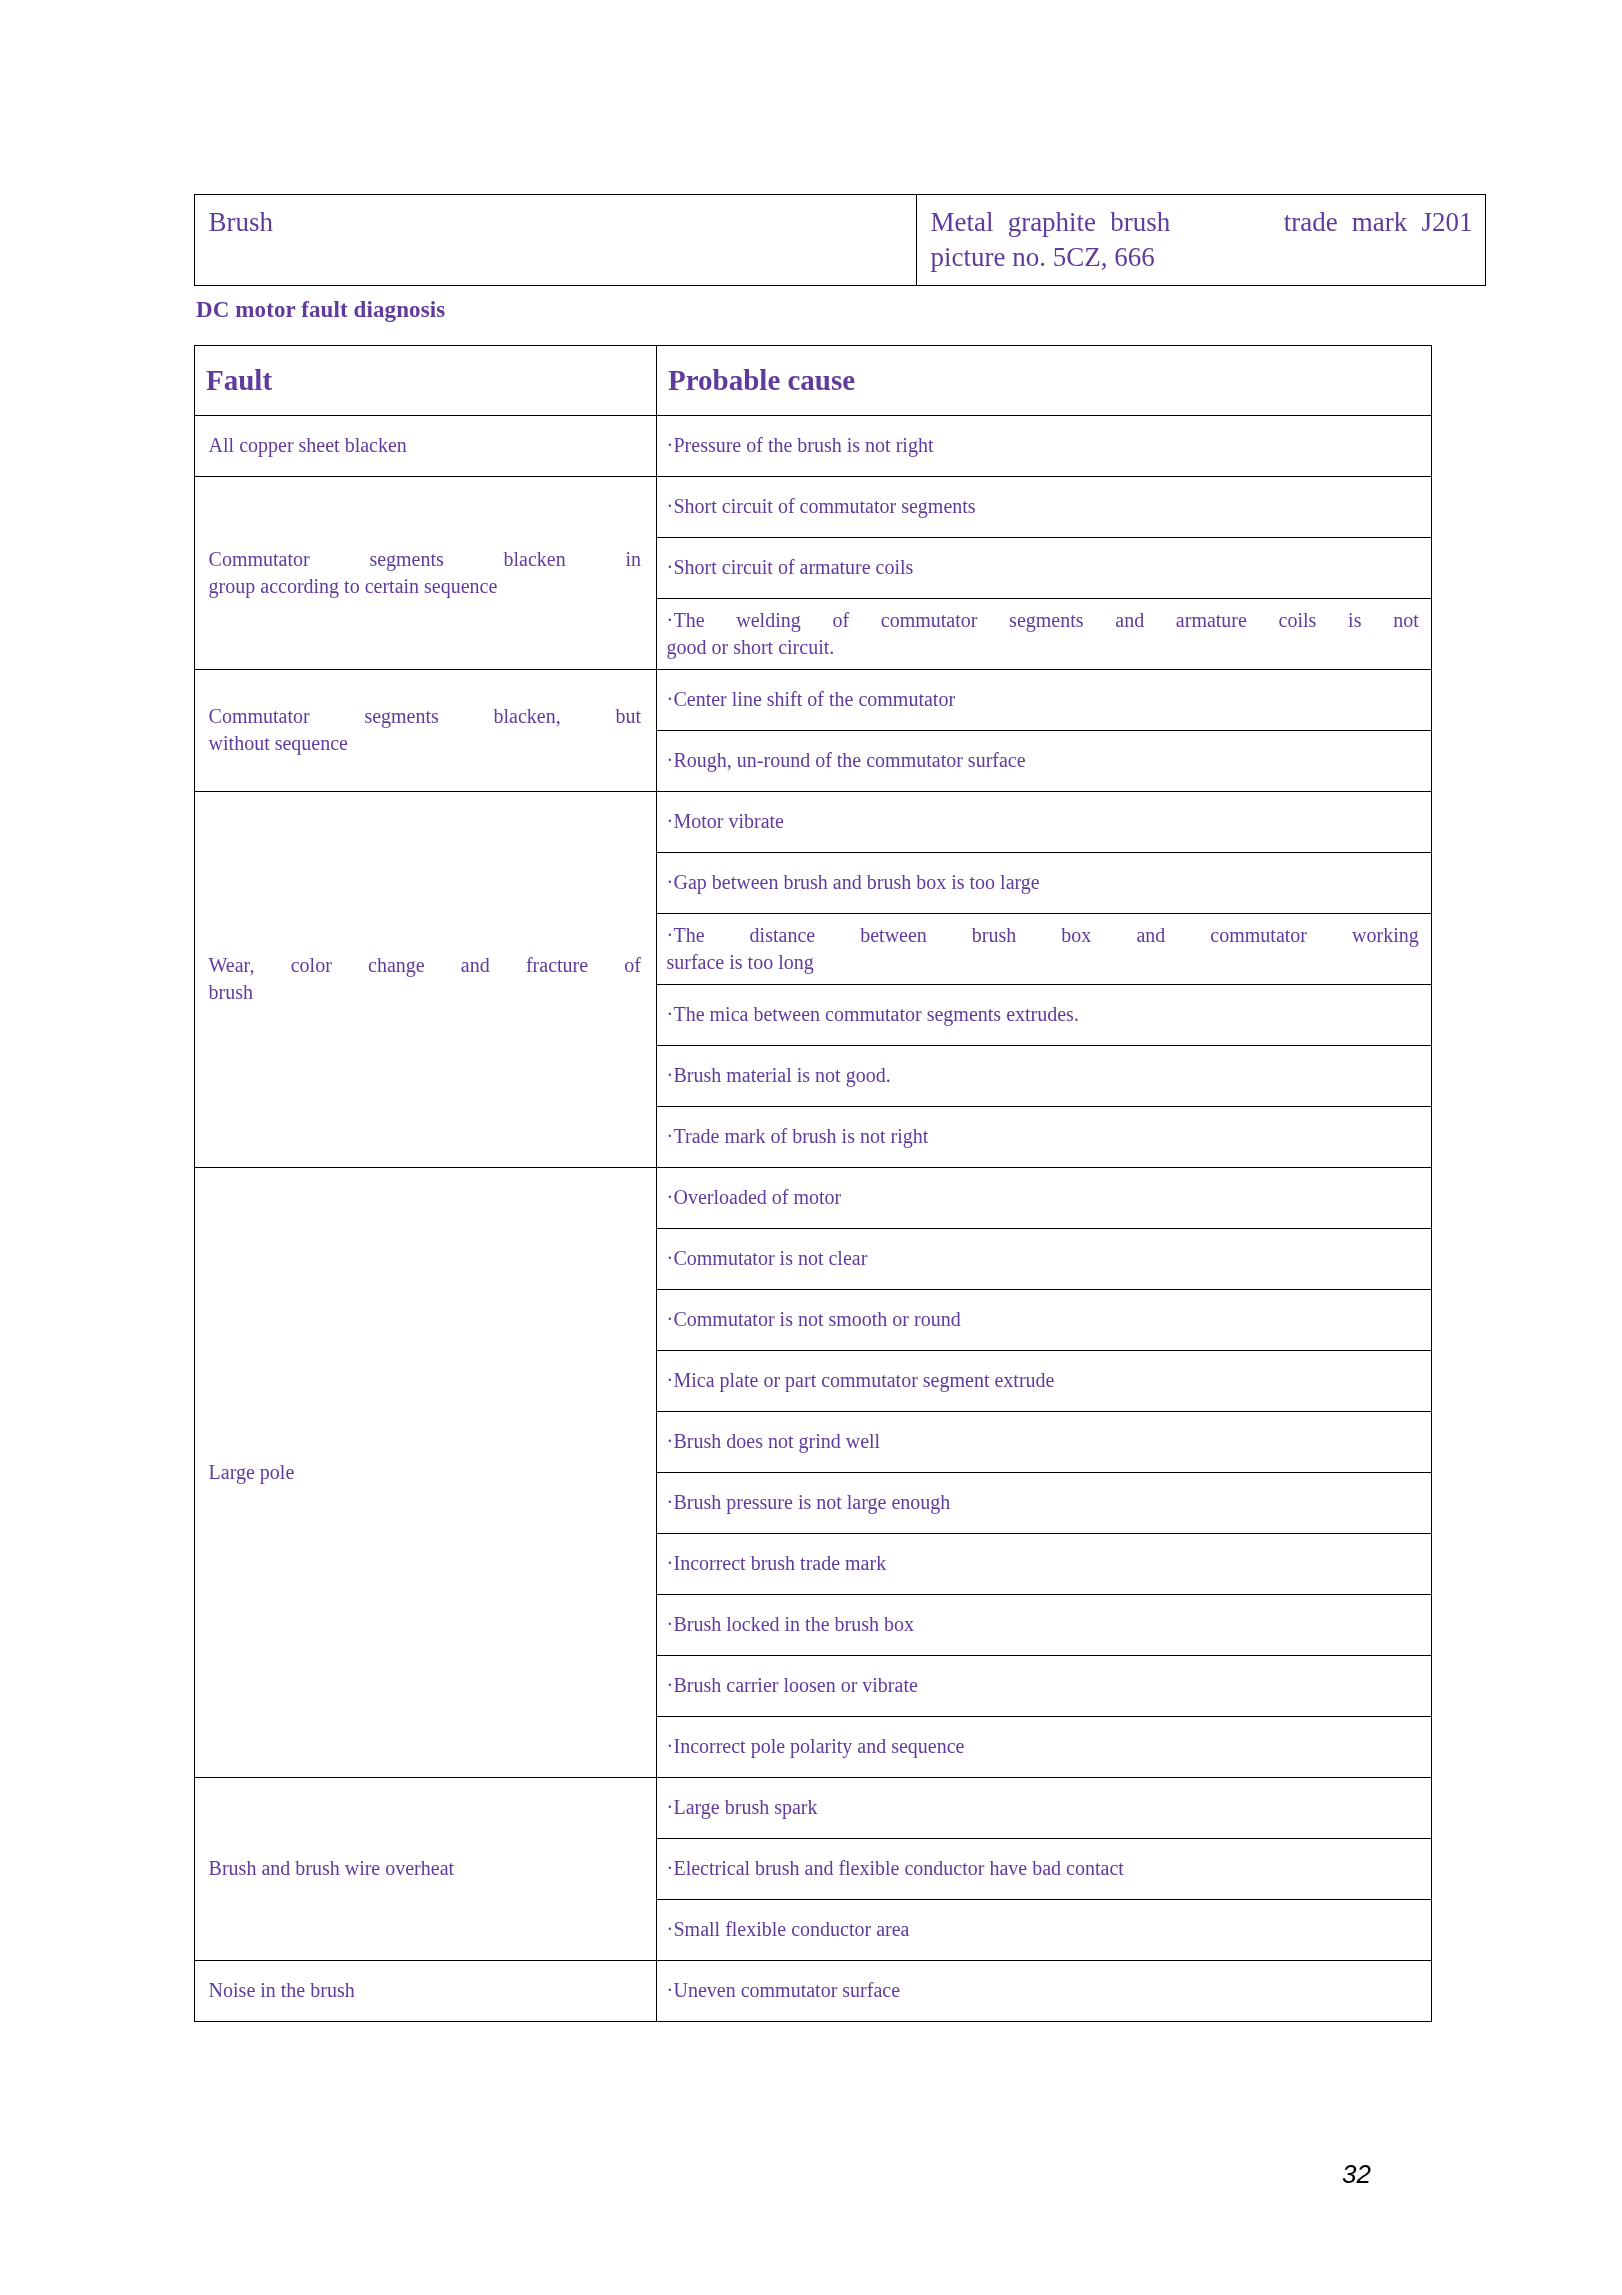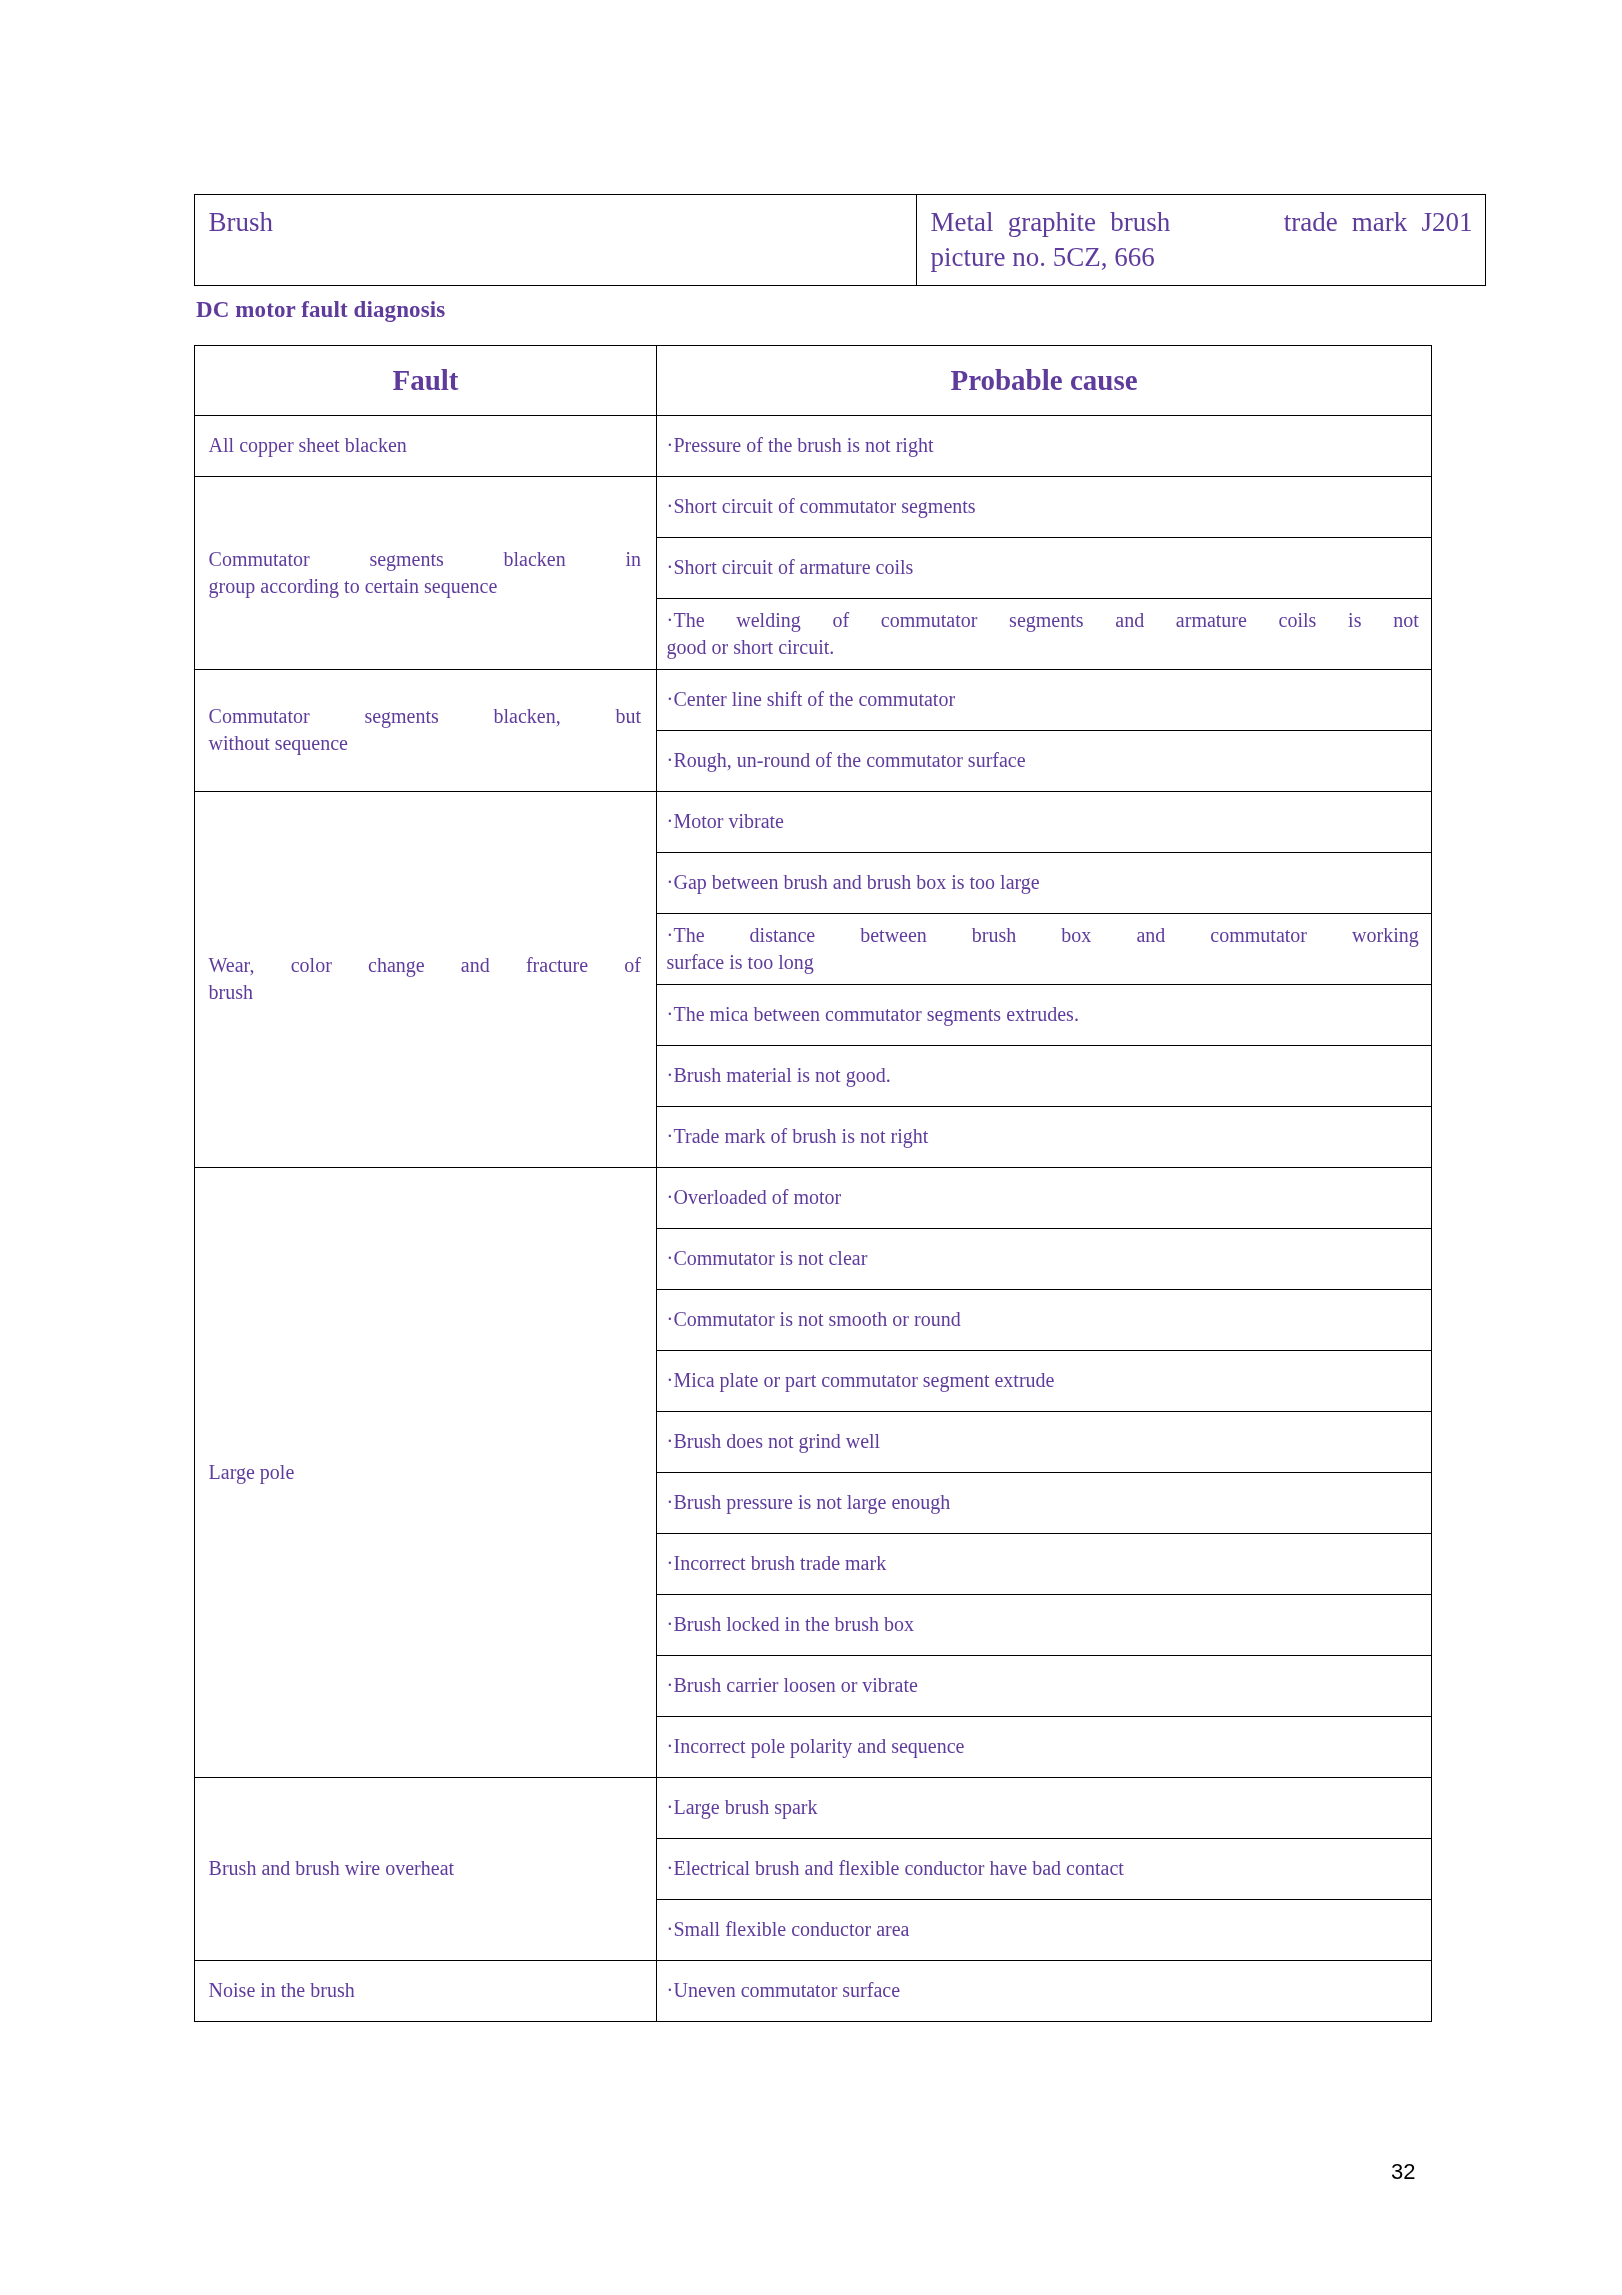--- a/index.html
+++ b/index.html
@@ -74,21 +74,21 @@
     vertical-align: middle;
     font-weight: normal;
     font-size: 20px;
     line-height: 1.34;
     color: #5f3c9c;
   }
   .fault-table col.c1 { width: 462px; }
   .fault-table col.c2 { width: 775px; }
 
   .fault-table thead th {
-    text-align: center;
+    text-align: left;
     font-weight: bold;
     font-size: 29px;
     height: 55px;
     padding: 6.8px 11px;
   }
 
   .fault-table td.fault-cell {
     padding: 8.2px 15px 8.2px 13.6px;
     text-align: justify;
     vertical-align: middle;
@@ -123,25 +123,26 @@
   .bullet {
     letter-spacing: 0.3px;
   }
 
   .row-1line { height: 61px; }
   .row-2line { height: 71px; }
 
   
   .page-number {
     position: absolute;
-    left: 1391px;
+    left: 1342px;
     top: 2159px;
-    font-size: 22px;
+    font-size: 26px;
     color: #000000;
     font-family: "Liberation Sans", sans-serif;
+    font-style: italic;
   }
 </style>
 </head>
 <body>
 
 <div class="page">
 
   <table class="top-table">
     <tbody>
       <tr>

